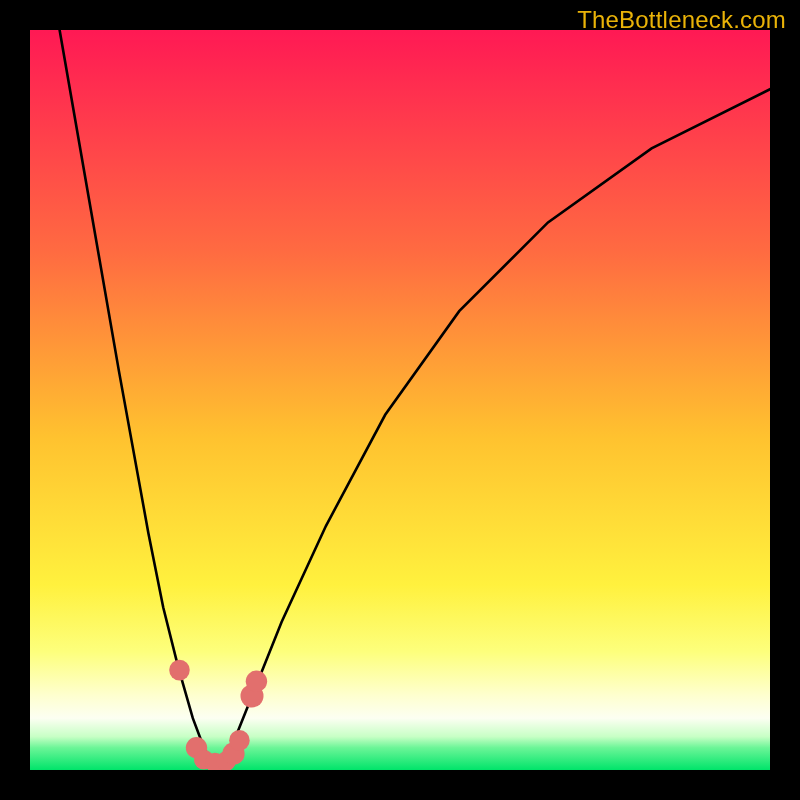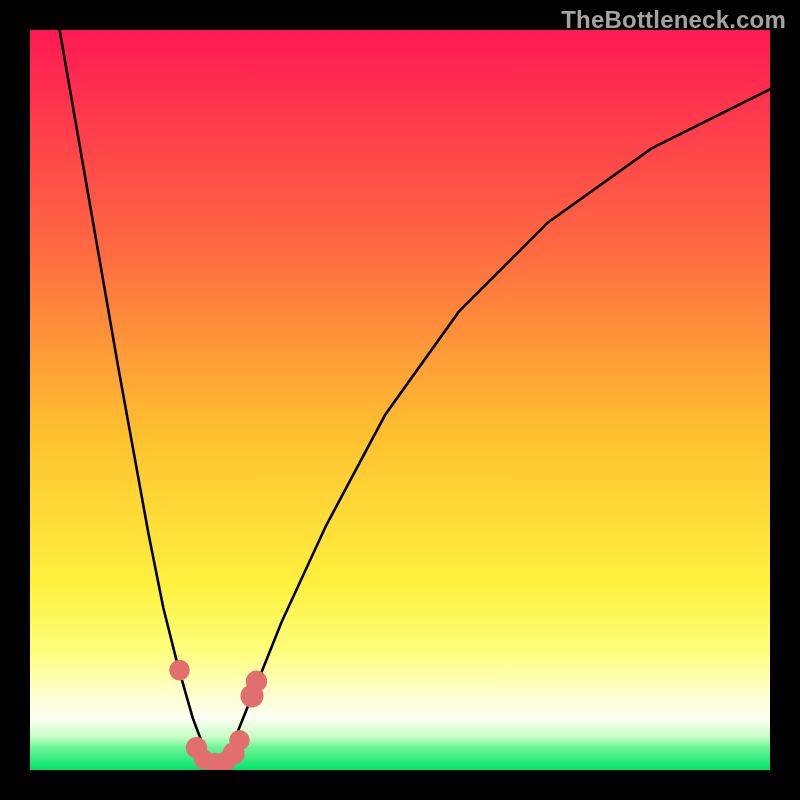--- a/index.html
+++ b/index.html
@@ -38,23 +38,23 @@
     position: absolute;
     left: 0;
     top: 0;
     width: 100%;
     height: 100%;
   }
   .watermark {
     position: absolute;
     top: 6px;
     right: 14px;
-    color: #a3a3a3;
+    color: #eab308;
     font-size: 24px;
-    font-weight: 700;
+    font-weight: 400;
     letter-spacing: 0.2px;
   }
 </style>
 </head>
 <body>
 
 <div class="frame">
   <div class="plot">
     <svg class="gradient" viewBox="0 0 740 740" preserveAspectRatio="none">
       <defs>

